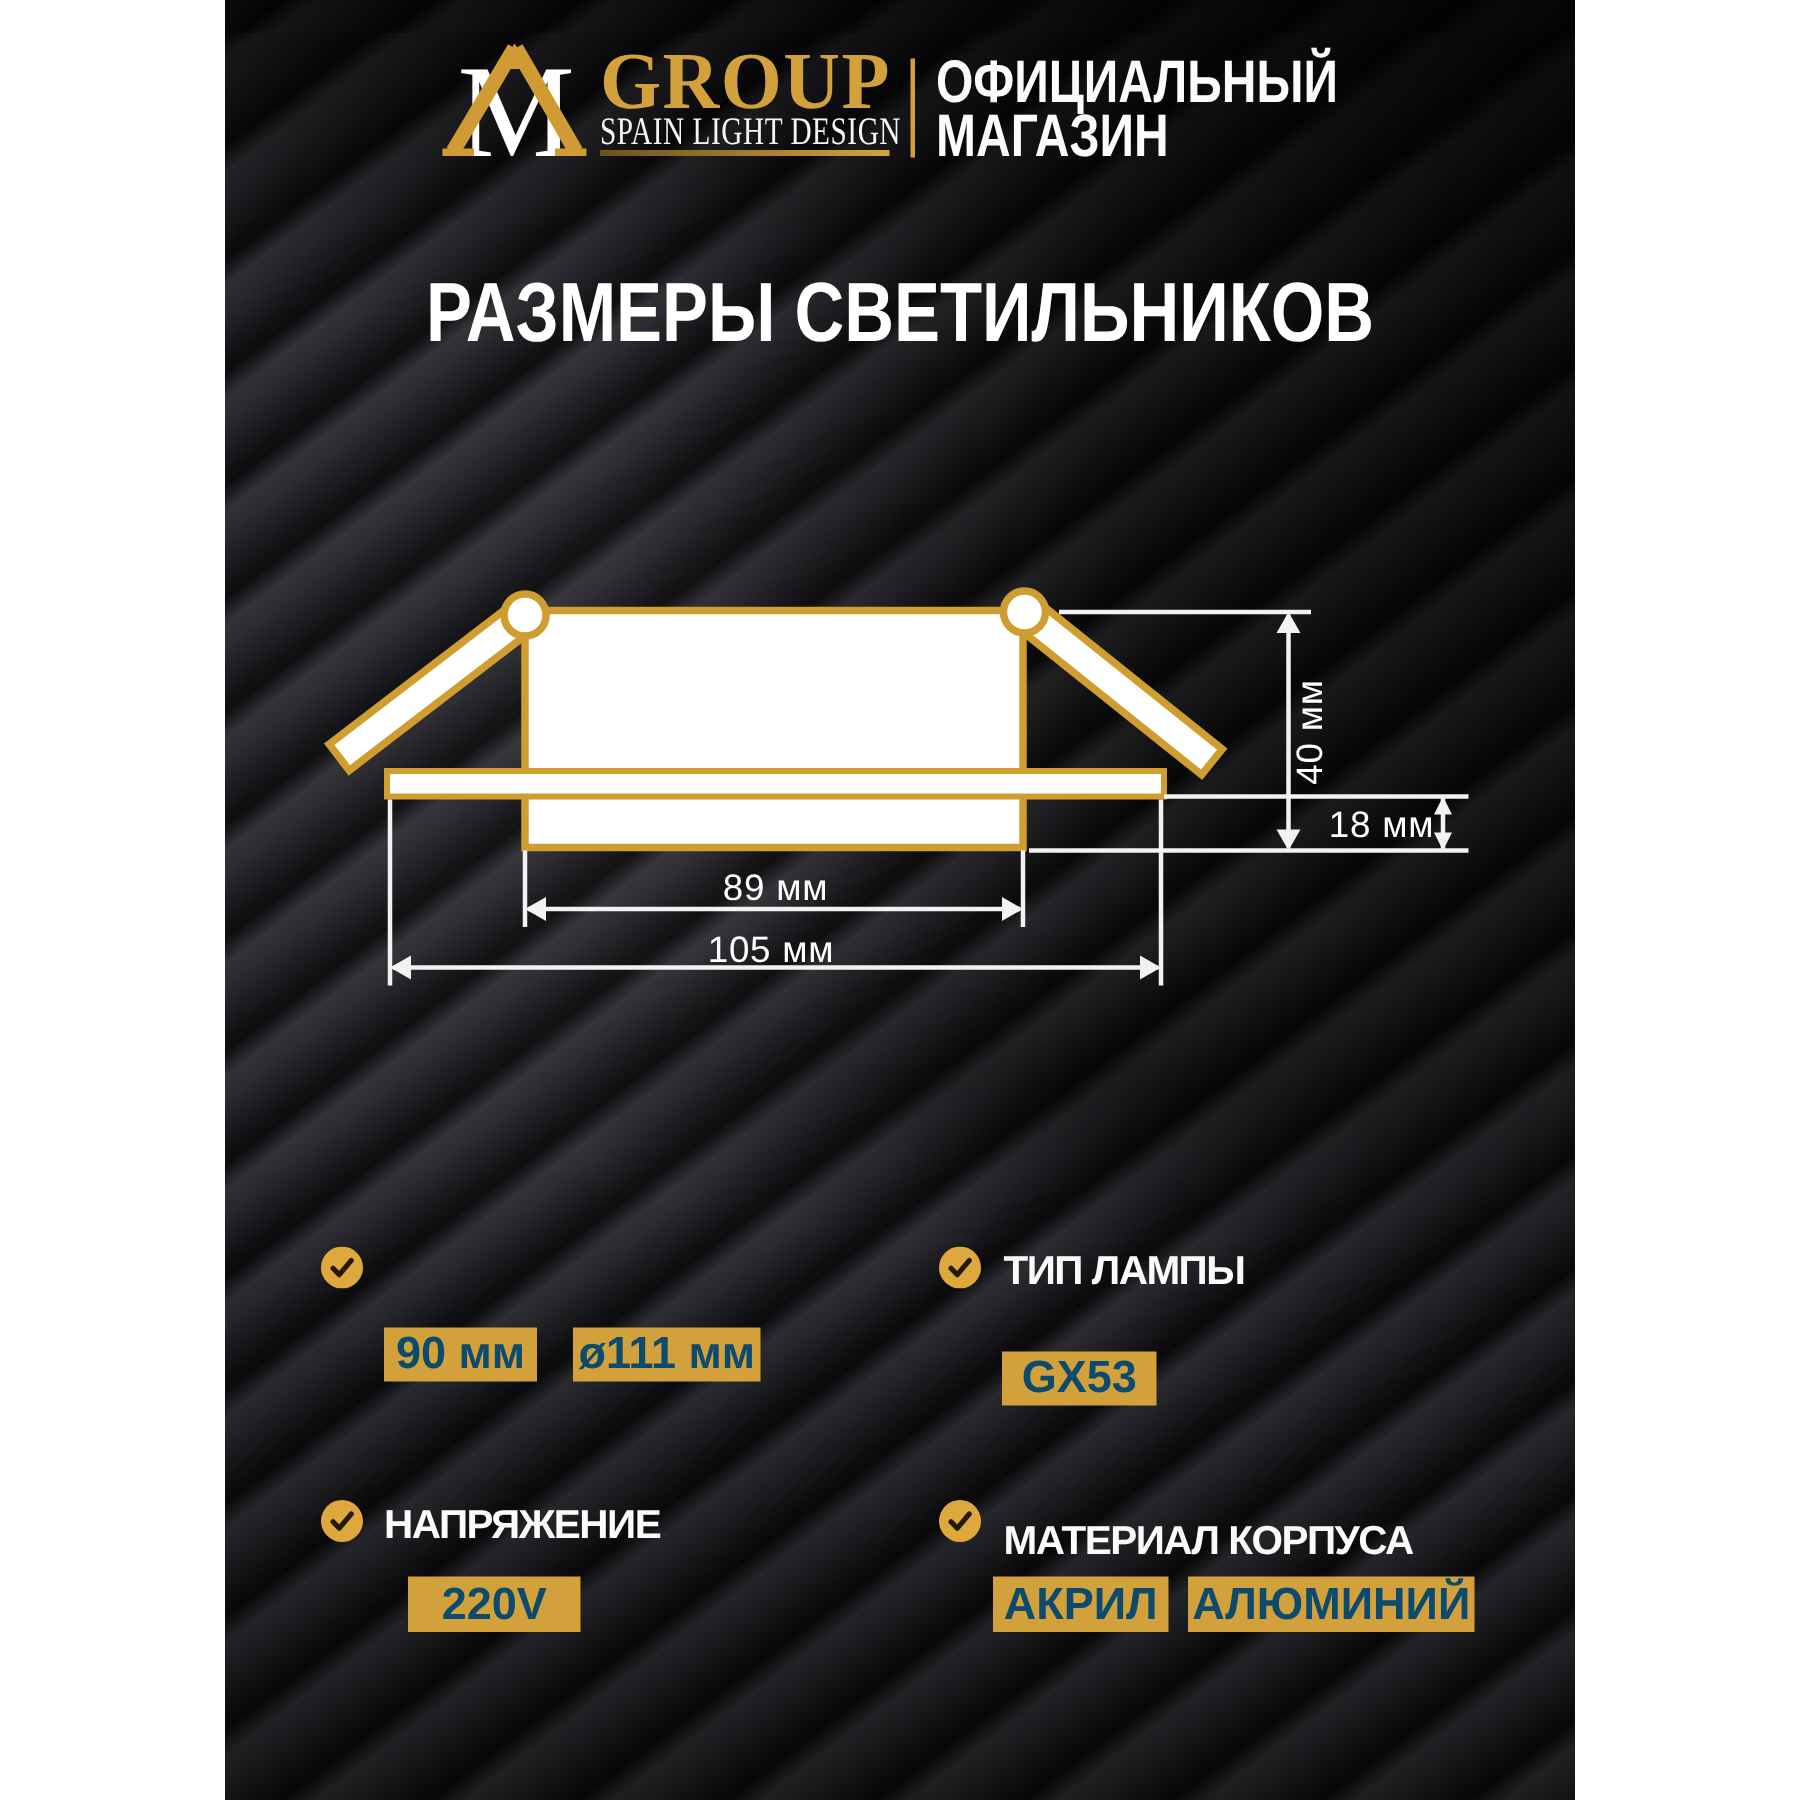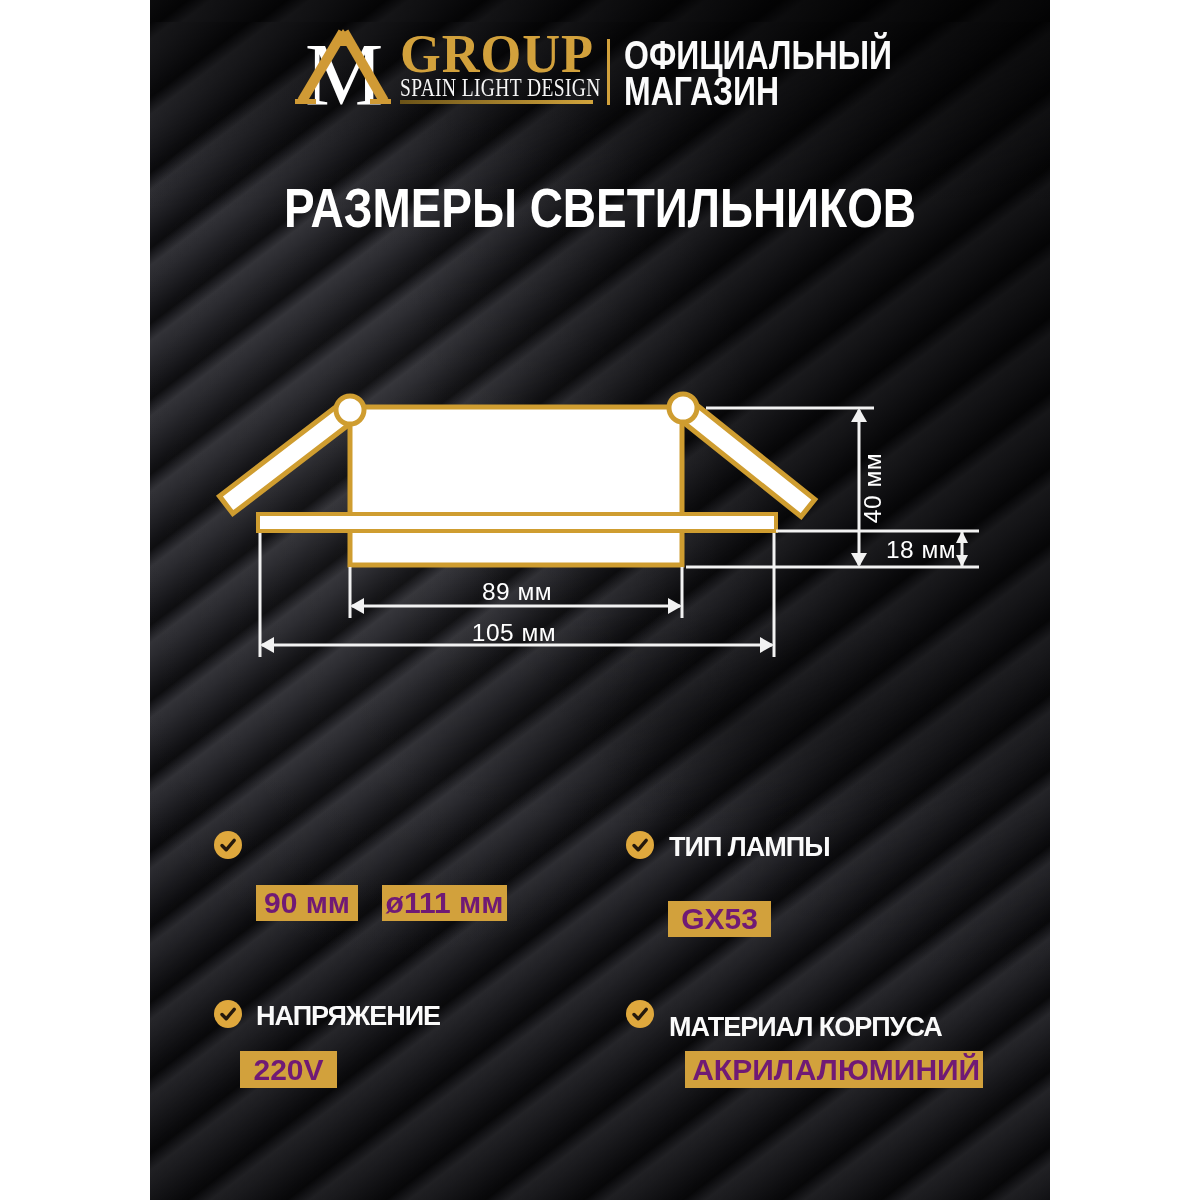--- a/index.html
+++ b/index.html
@@ -10,21 +10,21 @@
     linear-gradient(180deg, rgba(0,0,0,0.62) 0px, rgba(0,0,0,0.42) 70px, rgba(0,0,0,0.12) 160px, rgba(0,0,0,0) 210px),
     radial-gradient(ellipse 800px 900px at 100% 22%, rgba(0,0,0,0.62), rgba(0,0,0,0.45) 40%, rgba(0,0,0,0) 80%),
     radial-gradient(ellipse 540px 160px at 64% 60%, rgba(0,0,0,0.32), rgba(0,0,0,0) 70%),
     radial-gradient(ellipse 540px 680px at 28% 42%, rgba(255,255,255,0.04), rgba(255,255,255,0) 70%),
     linear-gradient(180deg, rgba(0,0,0,0) 0%, rgba(0,0,0,0) 64%, rgba(0,0,0,0.36) 100%),
     repeating-linear-gradient(142.7deg, #0b0b0d 0px, #18181c 5px, #303035 14px, #28282d 26px, #1a1a1e 42px, #0f0f12 54px, #0b0b0d 60px);
   background-position: 0 0, 0 0, 0 0, 0 0, 0 0, 0 22px;
 }
 .abs{position:absolute;}
 .lbl{position:absolute;color:#fafafa;font-weight:bold;font-size:27px;letter-spacing:-1px;line-height:27px;}
-.badge{position:absolute;background:#d2a13c;color:#701a75;font-weight:bold;font-size:30px;display:flex;align-items:center;justify-content:center;letter-spacing:0px;}
+.badge{position:absolute;background:#d2a13c;color:#0c4a6e;font-weight:bold;font-size:30px;display:flex;align-items:center;justify-content:center;letter-spacing:0px;}
 </style>
 </head>
 <body>
 
 <div class="content">
 
   <svg class="abs" style="left:144px;top:26px;" width="100" height="84" viewBox="0 0 100 84">
 
     <text x="11" y="78" font-family="Liberation Serif" font-size="88" fill="#ffffff">M</text>
 
@@ -128,26 +128,26 @@
 
   <div class="badge" style="left:518px;top:885px;width:103px;height:36px;margin-top:16px;">GX53</div>
 
   <svg class="abs" style="left:64px;top:1000px;" width="28" height="28" viewBox="0 0 28 28">
       <circle cx="14" cy="14" r="14" fill="#dfa83d"></circle>
       <path d="M8 14.5 l4.2 4.3 l8 -9.5" stroke="#25190c" stroke-width="3.4" fill="none" stroke-linecap="round" stroke-linejoin="round"></path>
     </svg>
 
   <div class="lbl" style="left:106px;top:1003px;">НАПРЯЖЕНИЕ</div>
 
-  <div class="badge" style="left:90px;top:1051px;width:97px;height:37px;">220V</div>
+  <div class="badge" style="left:122px;top:1051px;width:115px;height:37px;">220V</div>
 
   <svg class="abs" style="left:476px;top:1000px;" width="28" height="28" viewBox="0 0 28 28">
       <circle cx="14" cy="14" r="14" fill="#dfa83d"></circle>
       <path d="M8 14.5 l4.2 4.3 l8 -9.5" stroke="#25190c" stroke-width="3.4" fill="none" stroke-linecap="round" stroke-linejoin="round"></path>
     </svg>
 
   <div class="lbl" style="left:519px;top:974px;margin-top:40px;">МАТЕРИАЛ КОРПУСА</div>
 
-  <div class="badge" style="left:535px;top:1051px;width:117px;height:37px;">АКРИЛ</div>
+  <div class="badge" style="left:512px;top:1051px;width:117px;height:37px;">АКРИЛ</div>
 
   <div class="badge" style="left:642px;top:1051px;width:191px;height:37px;">АЛЮМИНИЙ</div>
 
 </div>
 
 </body></html>

